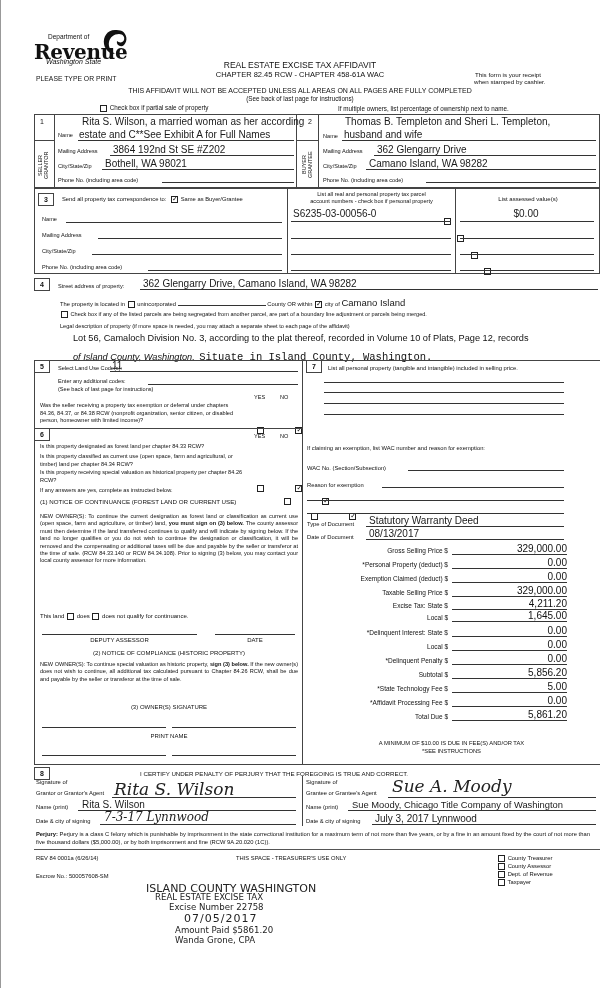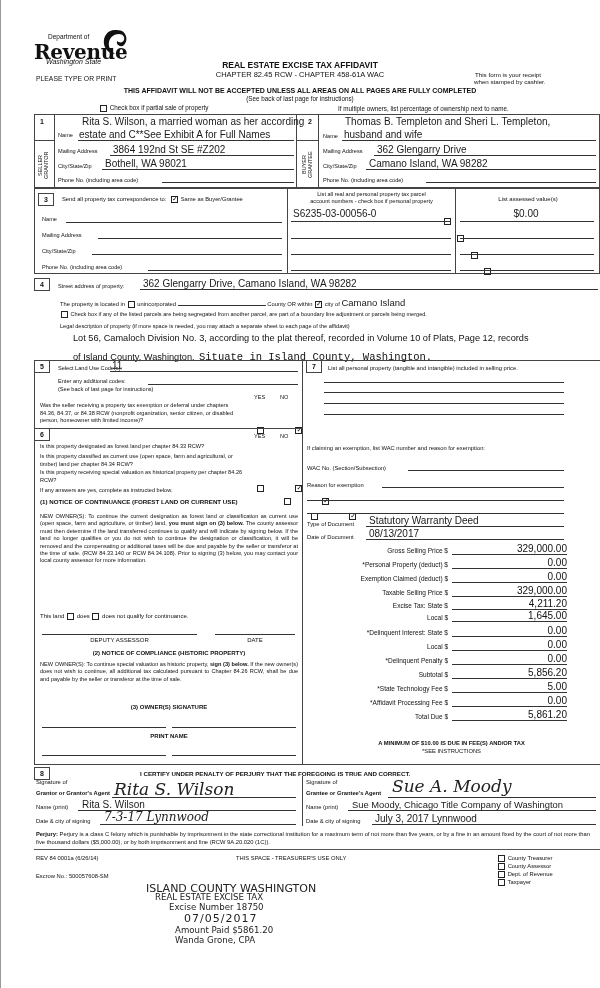--- a/index.html
+++ b/index.html
@@ -7,21 +7,21 @@
   .abs { position: absolute; }
   .tiny { font-size: 5.6px; }
   .small { font-size: 6.5px; }
   .fill { font-size: 10px; color: #1a1a1a; }
   .box { border: 1px solid #444; }
   .num { position: absolute; width: 16px; height: 13px; border: 1px solid #444; font-size: 7px; font-weight: bold; text-align: center; line-height: 11px; background: #fff; }
   .line { position: absolute; border-bottom: 1px solid #333; }
   .cb { display: inline-block; width: 7px; height: 7px; border: 1px solid #222; vertical-align: middle; position: relative; margin: 0 1px; }
   .cb.checked::after { content: "✓"; position: absolute; left: 0; top: -3px; font-size: 7px; line-height: 9px; }
   .vlabel { position: absolute; writing-mode: vertical-rl; transform: rotate(180deg); font-size: 5.5px; text-align: center; line-height: 6px; }
-  .bold { font-weight: bold; }
+  .bold { font-weight: normal; }
   .money-row { position: absolute; left: 300px; width: 300px; height: 14px; }
   .money-row .lbl { position: absolute; right: 152px; top: 4px; font-size: 6.5px; text-align: right; white-space: nowrap; }
   .money-row .val { position: absolute; left: 152px; width: 115px; top: 0; height: 12px; border-bottom: 1px solid #333; font-size: 10px; text-align: right; }
   .sig { font-family: "DejaVu Serif", serif; font-style: italic; font-size: 16px; color: #222; }
   .stamp { font-family: "DejaVu Sans", sans-serif; color: #222; text-align: center; position: absolute; }
 </style>
 </head>
 <body>
 
 <div class="abs" style="left:0;top:0;width:1px;height:988px;background:#999;"></div>
@@ -164,21 +164,21 @@
     <span class="fill" style="font-size:9.5px;">Camano Island</span>
   </div>
 
   <div class="abs tiny" style="left:60px;top:311px;white-space:nowrap;font-size:5.6px;">
     <span class="cb"></span>
     <span>Check box if any of the listed parcels are being segregated from another parcel, are part of a boundary line adjustment or parcels being merged.</span>
   </div>
   <div class="abs tiny" style="left:60px;top:323px;font-size:5.6px;white-space:nowrap;">Legal description of property (if more space is needed, you may attach a separate sheet to each page of the affidavit)</div>
   <div class="abs" style="left:73px;top:333px;font-size:9.2px;white-space:nowrap;">Lot 56, Camaloch Division No. 3, according to the plat thereof, recorded in Volume 10 of Plats, Page 12, records</div>
   <div class="abs" style="left:73px;top:346px;white-space:nowrap;">
-    <span style="font-size:9.2px;">of Island County, Washington.</span>
+    <span style="font-size:9.2px;font-style:italic;">of Island County, Washington.</span>
     <span style="font-family:'Liberation Mono',monospace;font-size:10.5px;">Situate in Island County, Washington.</span>
   </div>
 </div>
 
 <div class="abs" style="left:34px;top:360px;width:566px;height:1px;background:#444;"></div>
 <div class="abs" style="left:34px;top:360px;width:1px;height:404px;background:#444;"></div>
 <div class="abs" style="left:302px;top:360px;width:1px;height:404px;background:#444;"></div>
 <div class="abs" style="left:34px;top:764px;width:566px;height:1px;background:#444;"></div>
 
 <div>
@@ -386,17 +386,17 @@
     <div><span class="cb"></span> <span>County Treasurer</span></div>
     <div><span class="cb"></span> <span>County Assessor</span></div>
     <div><span class="cb"></span> <span>Dept. of Revenue</span></div>
     <div><span class="cb"></span> <span>Taxpayer</span></div>
   </div>
 </div>
 
 <div>
   <div class="stamp" style="left:146px;top:882px;font-size:11px;">ISLAND COUNTY WASHINGTON</div>
   <div class="stamp" style="left:155px;top:892px;font-size:8.6px;">REAL ESTATE EXCISE TAX</div>
-  <div class="stamp" style="left:169px;top:902px;font-size:8.6px;">Excise Number 18750</div>
+  <div class="stamp" style="left:169px;top:902px;font-size:8.6px;">Excise Number 22758</div>
   <div class="stamp" style="left:184px;top:912px;font-size:11px;letter-spacing:1px;">07/05/2017</div>
   <div class="stamp" style="left:175px;top:925px;font-size:8.6px;">Amount Paid $5861.20</div>
   <div class="stamp" style="left:175px;top:935px;font-size:8.6px;">Wanda Grone, CPA</div>
 </div>
 
 </body></html>

